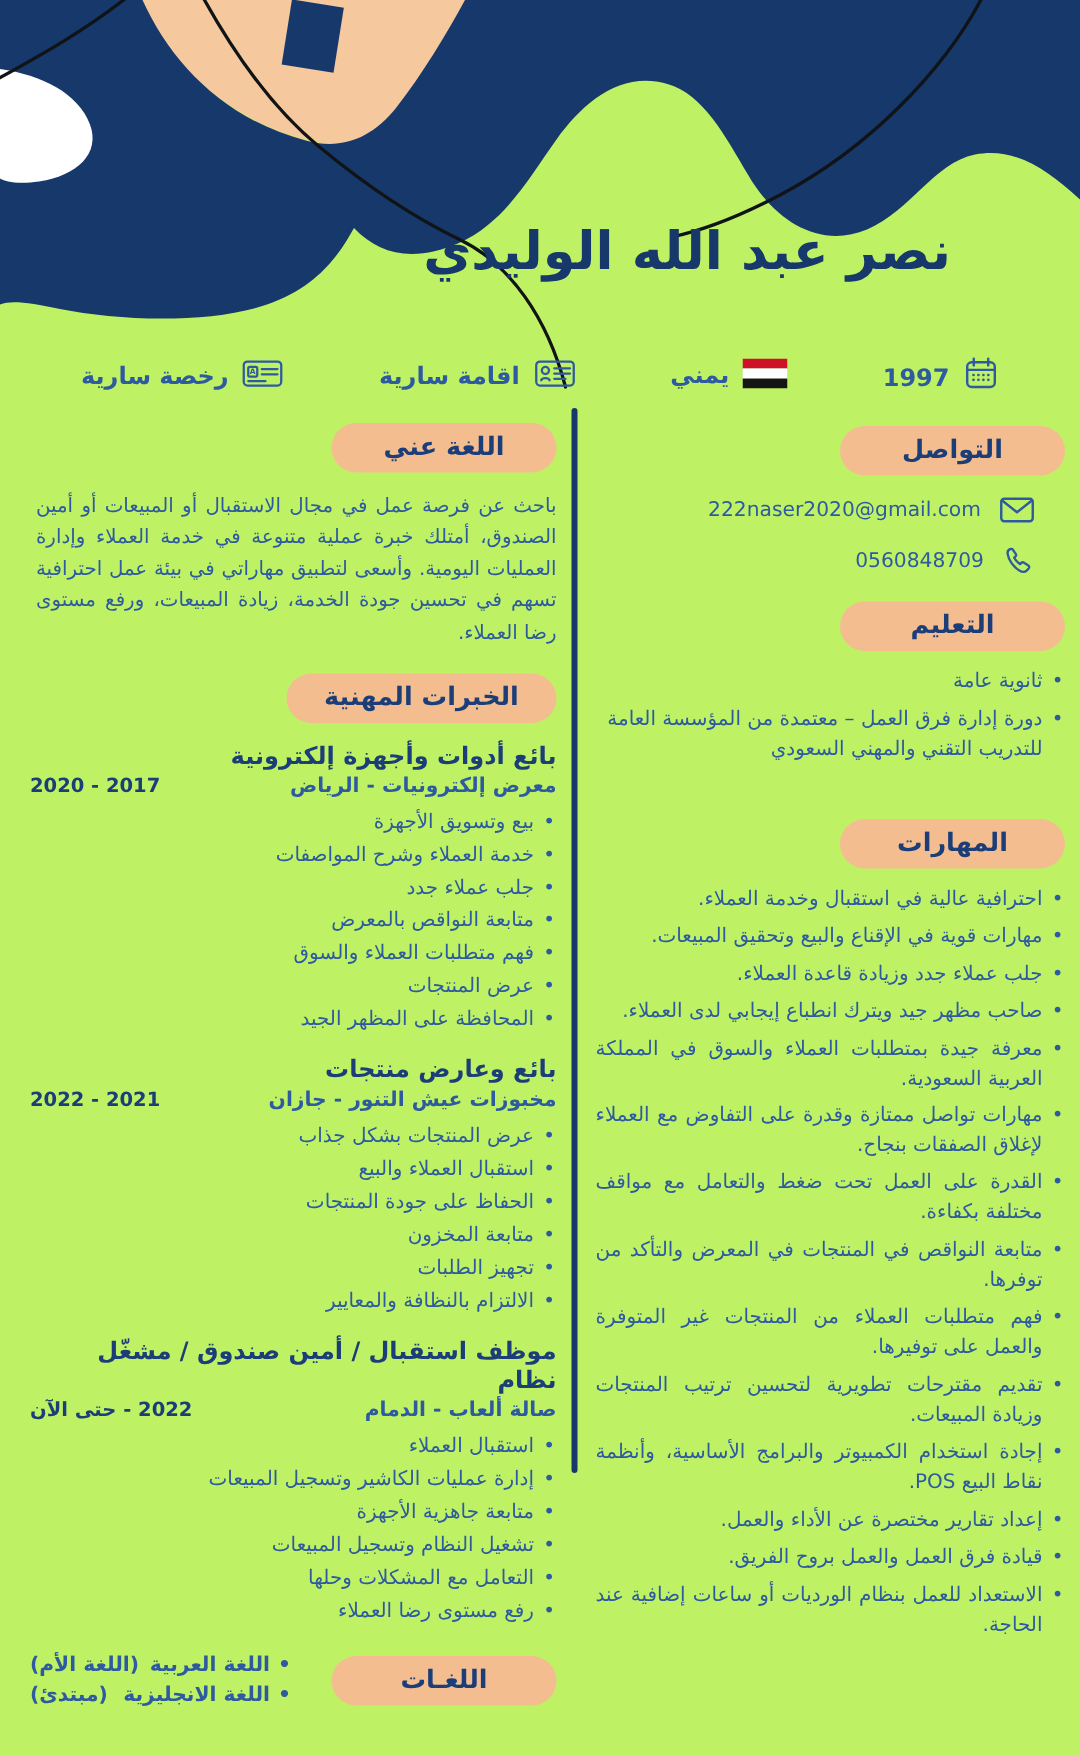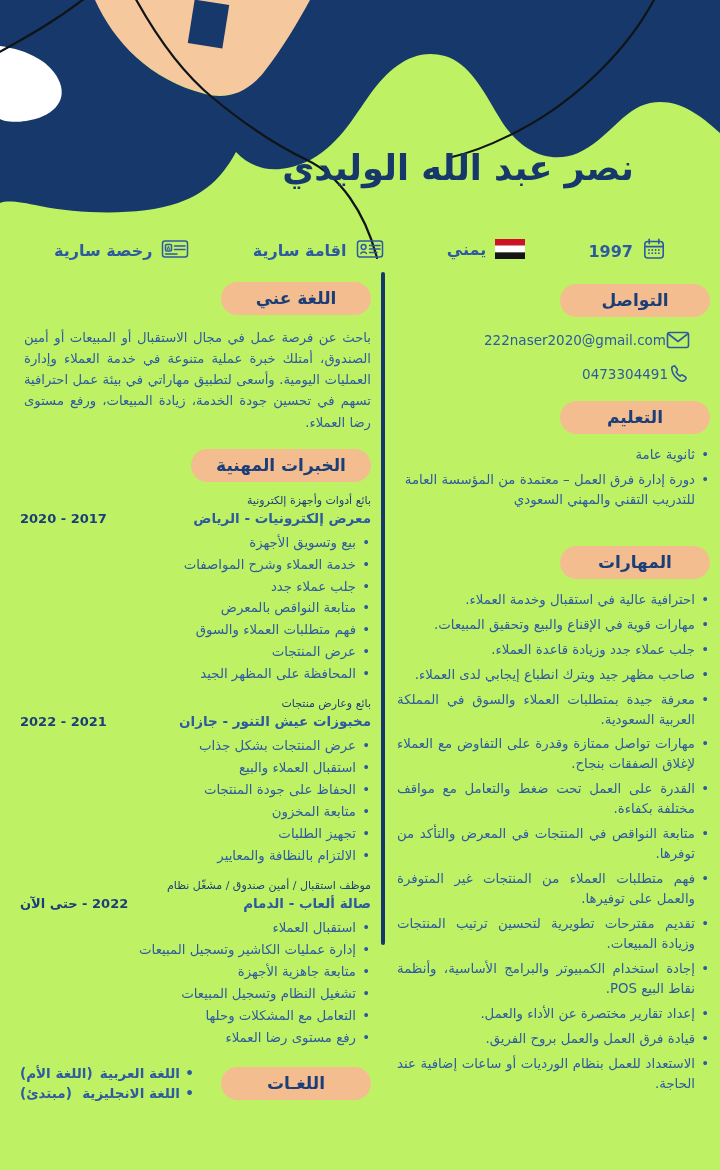--- a/index.html
+++ b/index.html
@@ -30,41 +30,41 @@
   .main{display:flex; align-items:stretch; padding:6px 10px 0 20px;}
   .col-right{width:313px; padding-top:16px;}
   .divider{width:4px; background:var(--navy); border-radius:2px; margin:4px 12px 160px 10px;}
   .col-left{flex:1; padding-top:14px;}
 
   .pill{background:var(--pill); color:var(--head-navy); font-weight:bold; font-size:17px;
         width:150px; height:33px; line-height:33px; text-align:center; border-radius:17px;}
   .pill.wide{width:180px;}
 
   
-  .contact-row{display:flex; align-items:center; justify-content:flex-start;
+  .contact-row{display:flex; align-items:center; gap:12px; justify-content:flex-start;
                padding-right:20px; margin:13px 0; color:var(--text-blue); font-size:13.5px;}
   .contact-row svg{display:block; flex:none;}
 
   
   ul.blist{list-style:none; margin-top:11px;}
   ul.blist li{position:relative; padding-right:15px; color:var(--text-blue);
               font-size:13.3px; line-height:1.5; margin-bottom:5px;}
   ul.blist li::before{content:"•"; position:absolute; right:1px; top:0; color:var(--text-blue);}
   ul.blist.justify li{text-align:justify;}
 
   .mt16{margin-top:16px;} .mt20{margin-top:36px;}
 
   
   .about-text{margin-top:12px; color:var(--text-blue); font-size:13.2px; line-height:1.6;
               text-align:justify; padding-left:4px;}
 
   
   .exp-head{margin-top:16px; margin-bottom:12px;}
   .job{margin-bottom:13px;}
-  .job-title{color:var(--head-navy); font-weight:normal; font-size:11px; margin-bottom:3px;}
+  .job-title{color:var(--head-navy); font-weight:bold; font-size:16px; margin-bottom:3px;}
   .job-meta{display:flex; justify-content:space-between; align-items:baseline; margin-bottom:7px;}
   .job-company{color:var(--text-blue); font-weight:bold; font-size:13.5px;}
   .job-dates{color:var(--head-navy); font-weight:bold; font-size:13px;}
   .job ul.blist{margin-top:6px;}
   .job ul.blist li{margin-bottom:2px;}
 
   
   .languages{display:flex; align-items:center; gap:26px; margin-top:14px;}
   .lang-list{flex:1;}
   .lang-row{display:flex; justify-content:space-between; align-items:center;
@@ -179,21 +179,21 @@
           <rect x="1.5" y="2.5" width="21" height="15" rx="2"></rect>
           <path d="M2.5,4 L12,11.5 L21.5,4"></path>
         </svg>
         <span><bdi>222naser2020@gmail.com</bdi></span>
       </div>
 
       <div class="contact-row">
         <svg width="22" height="22" viewBox="0 0 24 24" fill="none" stroke="#2e5aa0" stroke-width="1.7" stroke-linecap="round" stroke-linejoin="round">
           <path d="M6.6,3.2 C5,3.5 3.8,4.8 4.1,6.8 C4.7,11 8,16 12.6,18.9 C14.4,20 16.6,20.3 17.9,19 L19.4,17.4 C20,16.7 19.9,15.8 19.2,15.3 L16,13.2 C15.4,12.8 14.6,12.9 14.1,13.4 L13.2,14.3 C11.4,13.2 9.8,11.5 8.9,9.6 L9.8,8.7 C10.3,8.2 10.4,7.4 10,6.8 L7.9,3.8 C7.6,3.3 7.1,3.1 6.6,3.2 Z"></path>
         </svg>
-        <span><bdi>0473304491</bdi></span>
+        <span><bdi>0560848709</bdi></span>
       </div>
 
       <div class="pill mt16">التعليم</div>
       <ul class="blist">
 
       <li>ثانوية عامة</li>
           <li>دورة إدارة فرق العمل – معتمدة من المؤسسة العامة للتدريب التقني والمهني السعودي</li>
         </ul>
 
       <div class="pill mt20">المهارات</div>

